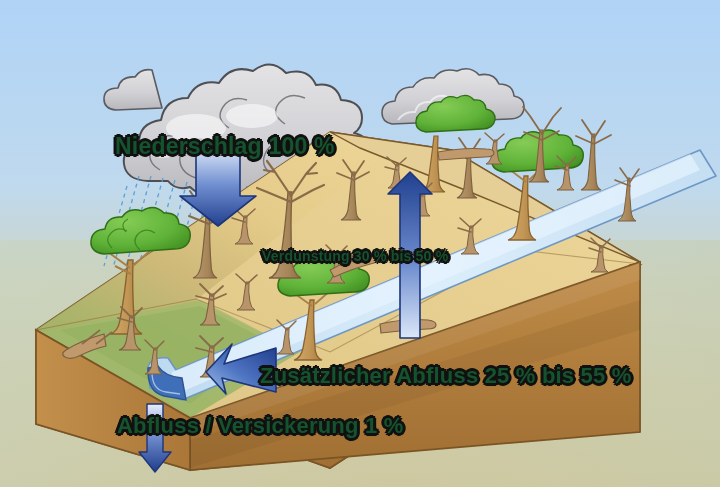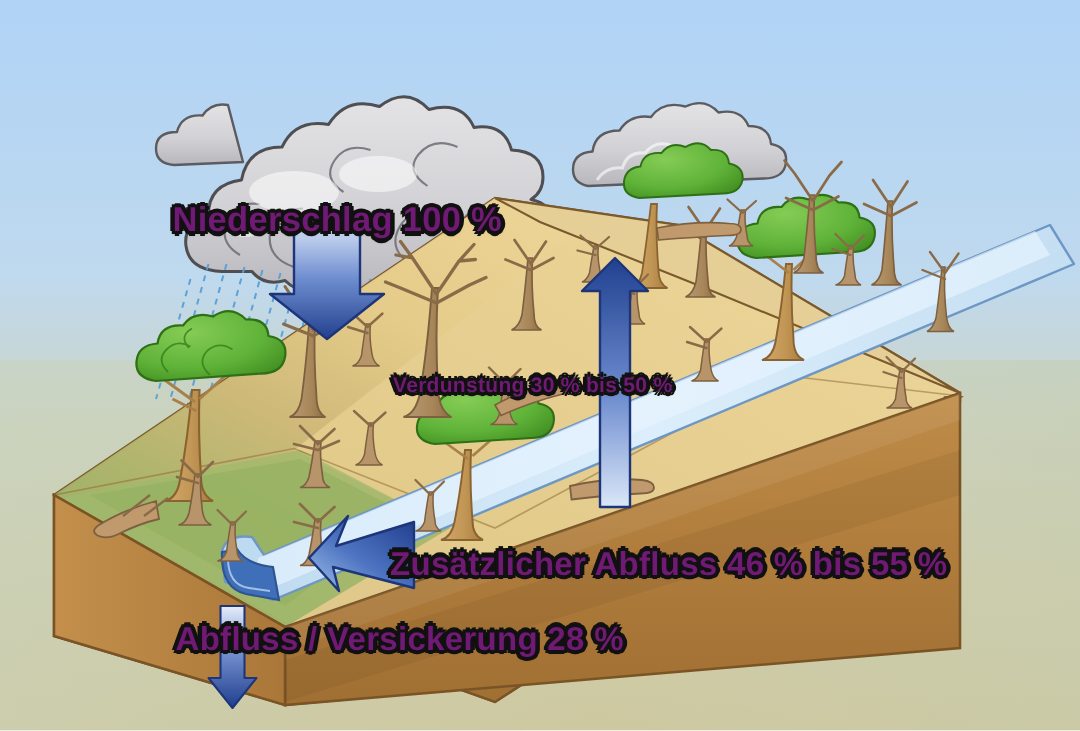--- a/index.html
+++ b/index.html
@@ -6,21 +6,21 @@
   body{
     width:720px;height:487px;overflow:hidden;
     font-family:"Liberation Sans", sans-serif;
     background:#ffffff;
   }
   #stage{position:relative;width:720px;height:487px;overflow:hidden;}
   #stage svg{position:absolute;top:0;left:0;}
 
   .lbl{
     position:absolute;
-    color:#701a75;
+    color:#14532d;
     font-family:"Liberation Sans", sans-serif;
     font-weight:bold;
     white-space:nowrap;
     letter-spacing:0.2px;
     text-shadow:
       -2px -2px 0 #111,  0px -2px 0 #111,  2px -2px 0 #111,
       -2px  0px 0 #111,                    2px  0px 0 #111,
       -2px  2px 0 #111,  0px  2px 0 #111,  2px  2px 0 #111,
       -3px  0px 0 #111,  3px  0px 0 #111,
        0px -3px 0 #111,  0px  3px 0 #111,
@@ -462,17 +462,17 @@
 
     <g>
       <path d="M147 404 L163 404 L163 452 L171 452 L155 472 L139 452 L147 452 Z" fill="url(#arrowThin)" stroke="#1d3579" stroke-width="1.4" stroke-linejoin="round"></path>
     </g>
   </svg>
 
   <div class="lbl" id="lbl-nieder">Niederschlag 100 %</div>
 
   <div class="lbl" id="lbl-verdun">Verdunstung 30 % bis 50 %</div>
 
-  <div class="lbl" id="lbl-zusatz">Zusätzlicher Abfluss 46 % bis 55 %</div>
-
-  <div class="lbl" id="lbl-abfluss">Abfluss / Versickerung 28 %</div>
+  <div class="lbl" id="lbl-zusatz">Zusätzlicher Abfluss 25 % bis 55 %</div>
+
+  <div class="lbl" id="lbl-abfluss">Abfluss / Versickerung 1 %</div>
 
 </div>
 
 </body></html>

